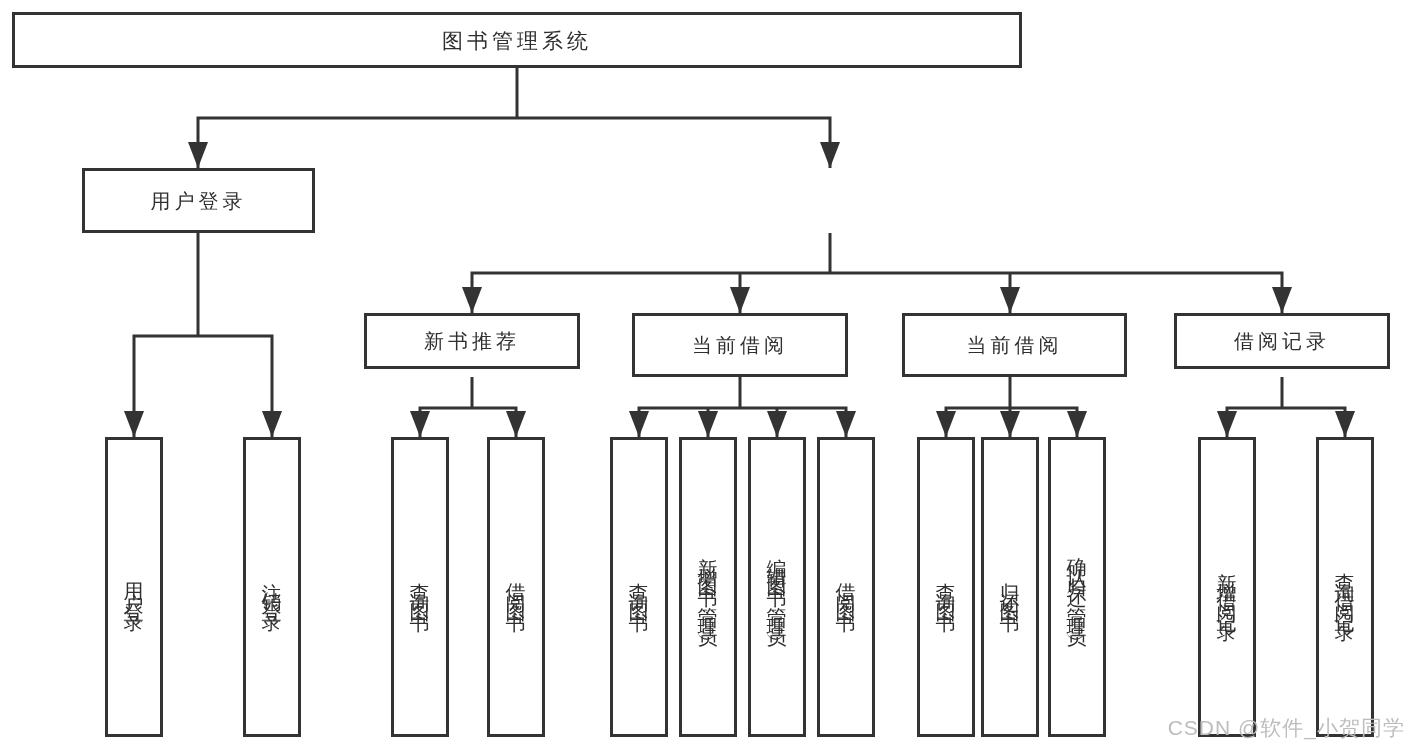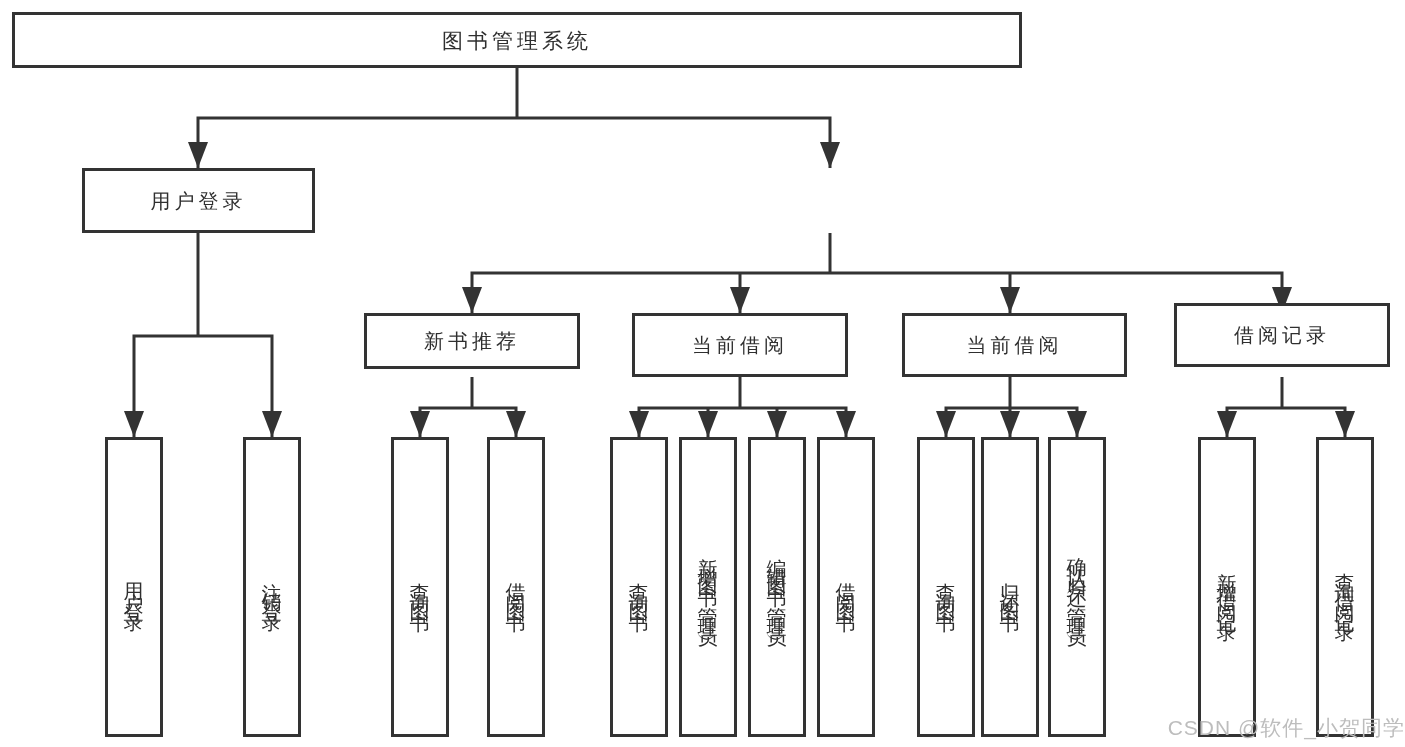--- a/index.html
+++ b/index.html
@@ -118,21 +118,21 @@
 
   <div class="box" style="left:364px;top:313px;width:216px;height:56px">
     <span class="h-label">新书推荐</span>
   </div>
   <div class="box" style="left:632px;top:313px;width:216px;height:64px">
     <span class="h-label">当前借阅</span>
   </div>
   <div class="box" style="left:902px;top:313px;width:225px;height:64px">
     <span class="h-label">当前借阅</span>
   </div>
-  <div class="box" style="left:1174px;top:303px;width:216px;height:64px">
+  <div class="box" style="left:1174px;top:313px;width:216px;height:56px">
     <span class="h-label">借阅记录</span>
   </div>
 
   <div class="box" style="left:105px;top:437px;width:58px;height:300px">
     <span class="v-label">用户登录</span>
   </div>
   <div class="box" style="left:243px;top:437px;width:58px;height:300px">
     <span class="v-label">注销登录</span>
   </div>
 

